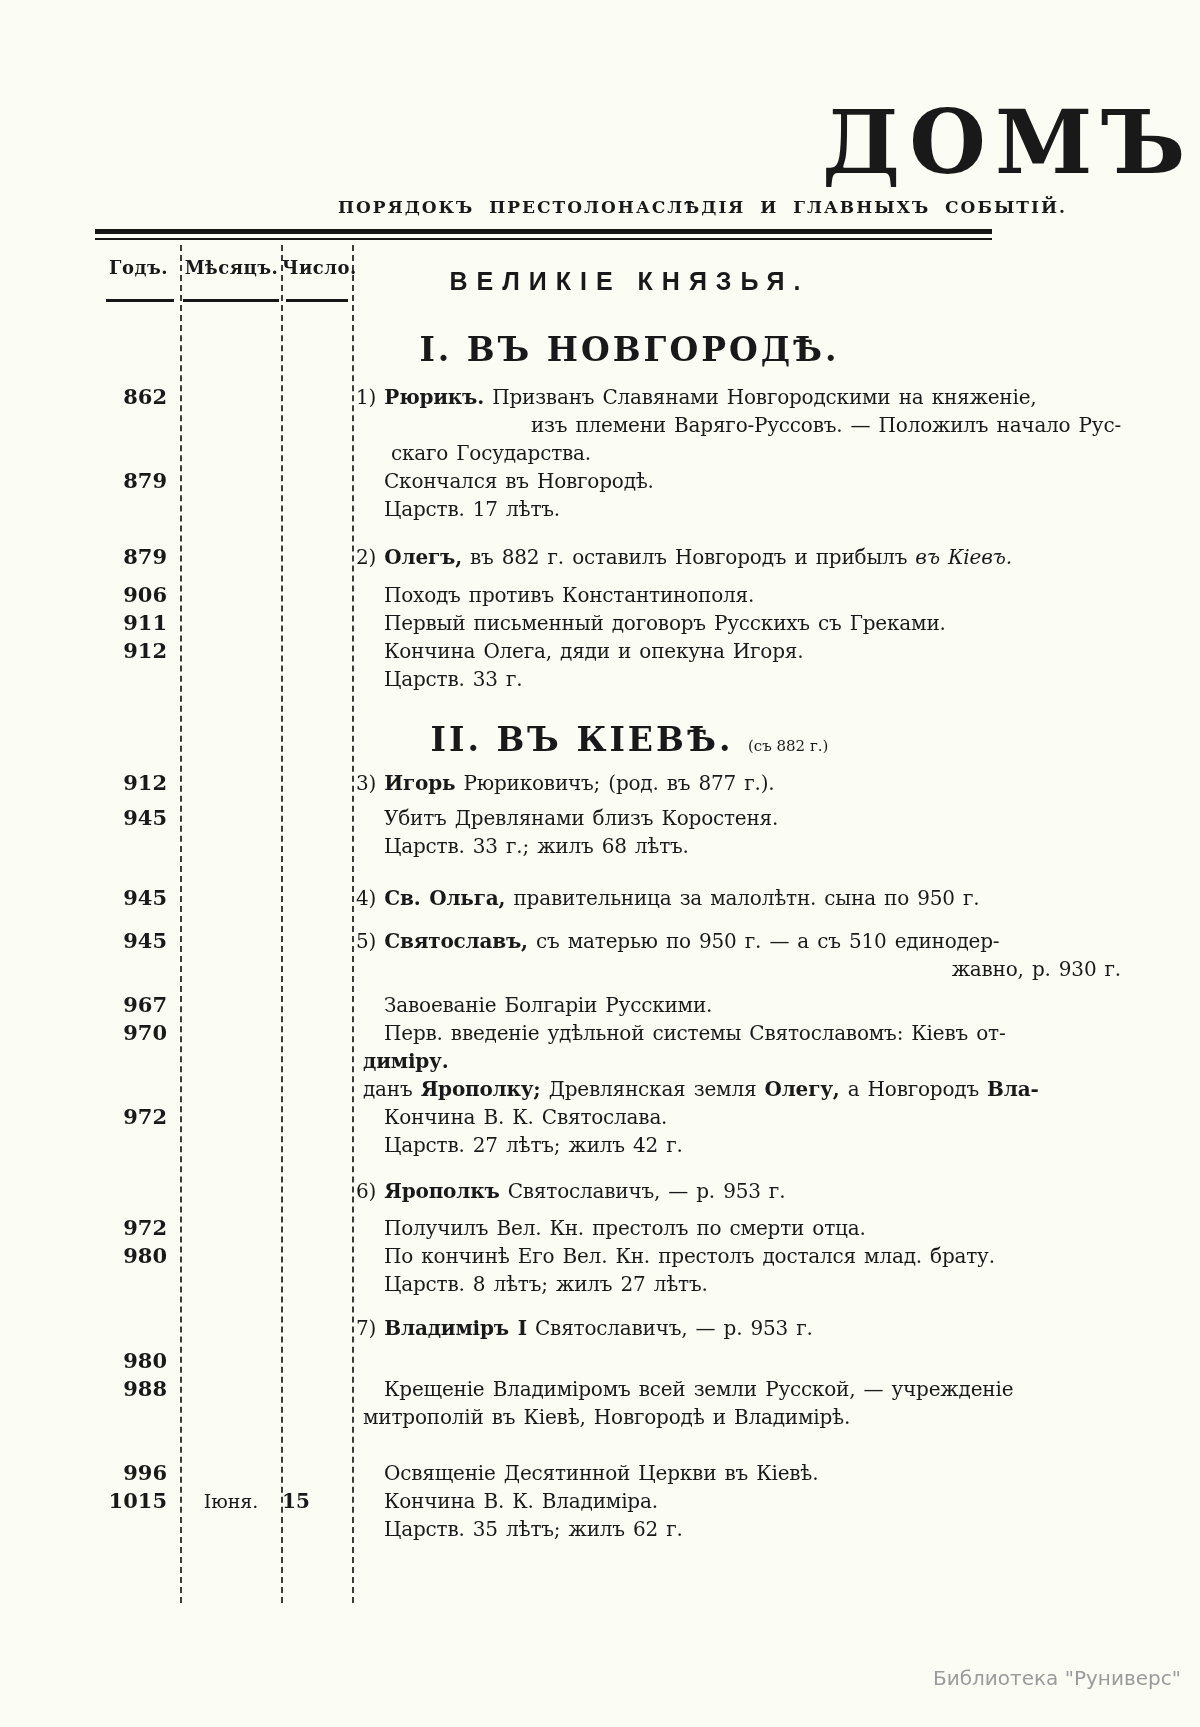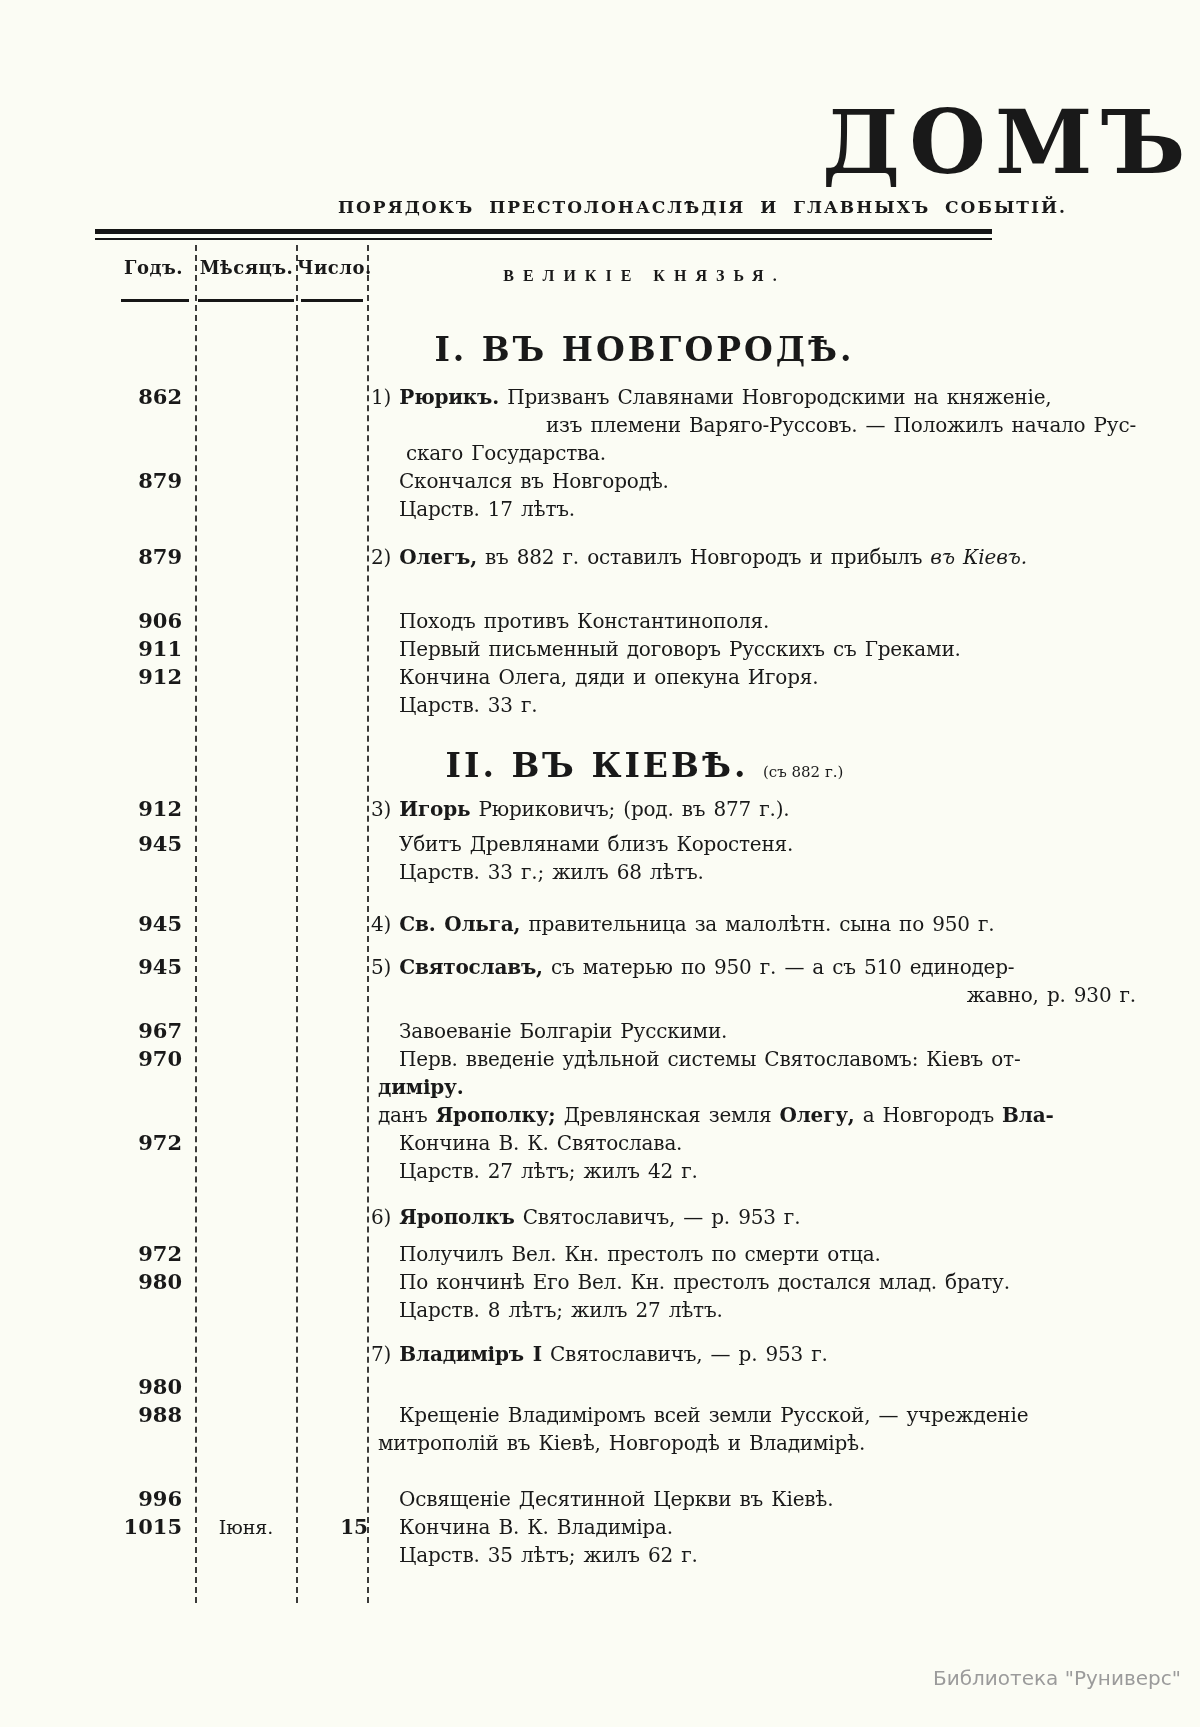--- a/index.html
+++ b/index.html
@@ -15,42 +15,42 @@
   }
   .subtitle{
     position:absolute;left:338px;top:197px;width:565px;
     font-size:17px;font-weight:bold;letter-spacing:2px;word-spacing:7px;
     text-align:center;white-space:nowrap;
   }
   .dbl-rule{
     position:absolute;left:95px;top:229px;width:897px;height:4px;
     border-top:5px solid #141414;border-bottom:2px solid #141414;
   }
-  .tbody{position:absolute;left:16px;top:245px;width:1120px;height:1400px;}
+  .tbody{position:absolute;left:1px;top:245px;width:1120px;height:1400px;}
   .vline{position:absolute;top:0;height:1358px;width:0;border-left:2px dashed rgba(25,25,25,.85);}
   .hline{position:absolute;top:54px;height:0;border-top:3px solid #161616;}
   .thead{position:relative;height:58px;}
   .hdr{position:absolute;top:12px;font-size:18px;font-weight:bold;letter-spacing:.5px;text-align:center;white-space:nowrap;}
   .h-year{left:95px;width:85px;}
   .h-month{left:180px;width:101px;}
   .h-day{left:281px;width:71px;}
   .gp-title{
     position:absolute;left:352px;right:215px;top:22px;text-align:center;
-    font-family:Liberation Serif, serif;font-size:16px;font-weight:bold;letter-spacing:9px;
+    font-family:Liberation Sans, sans-serif;font-size:25px;font-weight:bold;letter-spacing:9px;
     white-space:nowrap;
   }
   .sec-h{
     height:40px;line-height:40px;padding-left:352px;padding-right:215px;text-align:center;
     font-size:33px;font-weight:bold;letter-spacing:3px;white-space:nowrap;
   }
   .sec-h .note{font-size:15px;font-weight:normal;letter-spacing:0;}
   .row{position:relative;height:28px;line-height:28px;font-size:20px;padding-left:352px;white-space:nowrap;}
   .c-year{position:absolute;left:95px;top:0;width:71px;text-align:right;font-weight:bold;font-size:21px;}
   .c-month{position:absolute;left:180px;top:0;width:100px;text-align:center;font-size:19px;}
-  .c-day{position:absolute;left:281px;top:0;width:71px;text-align:right;font-weight:bold;font-size:20px;}
+  .c-day{position:absolute;left:281px;top:0;width:71px;text-align:left;font-weight:bold;font-size:20px;}
   .c-text{letter-spacing:-0.2px;word-spacing:2px;}
   .t-num{padding-left:3px;}
   .t-ev{padding-left:31px;}
   .t-cont{padding-left:70px;text-align:right;}
   .t-cont2{padding-left:38px;}
   .t-full{padding-left:10px;}
   .b{font-weight:bold;}
   .i{font-style:italic;}
   .watermark{
     position:absolute;left:933px;top:1666px;
@@ -99,21 +99,21 @@
       <div class="c-text t-ev"><span>Скончался въ Новгородѣ.</span></div>
     </div>
     <div class="row">
       <div class="c-text t-ev"><span>Царств. 17 лѣтъ.</span></div>
     </div>
 
     <div class="row" style="margin-top:20px">
       <div class="c-year"><span>879</span></div>
       <div class="c-text t-num"><span>2) </span><span class="b">Олегъ,</span><span> въ 882 г. оставилъ Новгородъ и прибылъ </span><span class="i">въ Кіевъ.</span></div>
     </div>
-    <div class="row" style="margin-top:36px">
+    <div class="row" style="margin-top:10px">
       <div class="c-year"><span>906</span></div>
       <div class="c-text t-ev"><span>Походъ противъ Константинополя.</span></div>
     </div>
     <div class="row">
       <div class="c-year"><span>911</span></div>
       <div class="c-text t-ev"><span>Первый письменный договоръ Русскихъ съ Греками.</span></div>
     </div>
     <div class="row">
       <div class="c-year"><span>912</span></div>
       <div class="c-text t-ev"><span>Кончина Олега, дяди и опекуна Игоря.</span></div>

